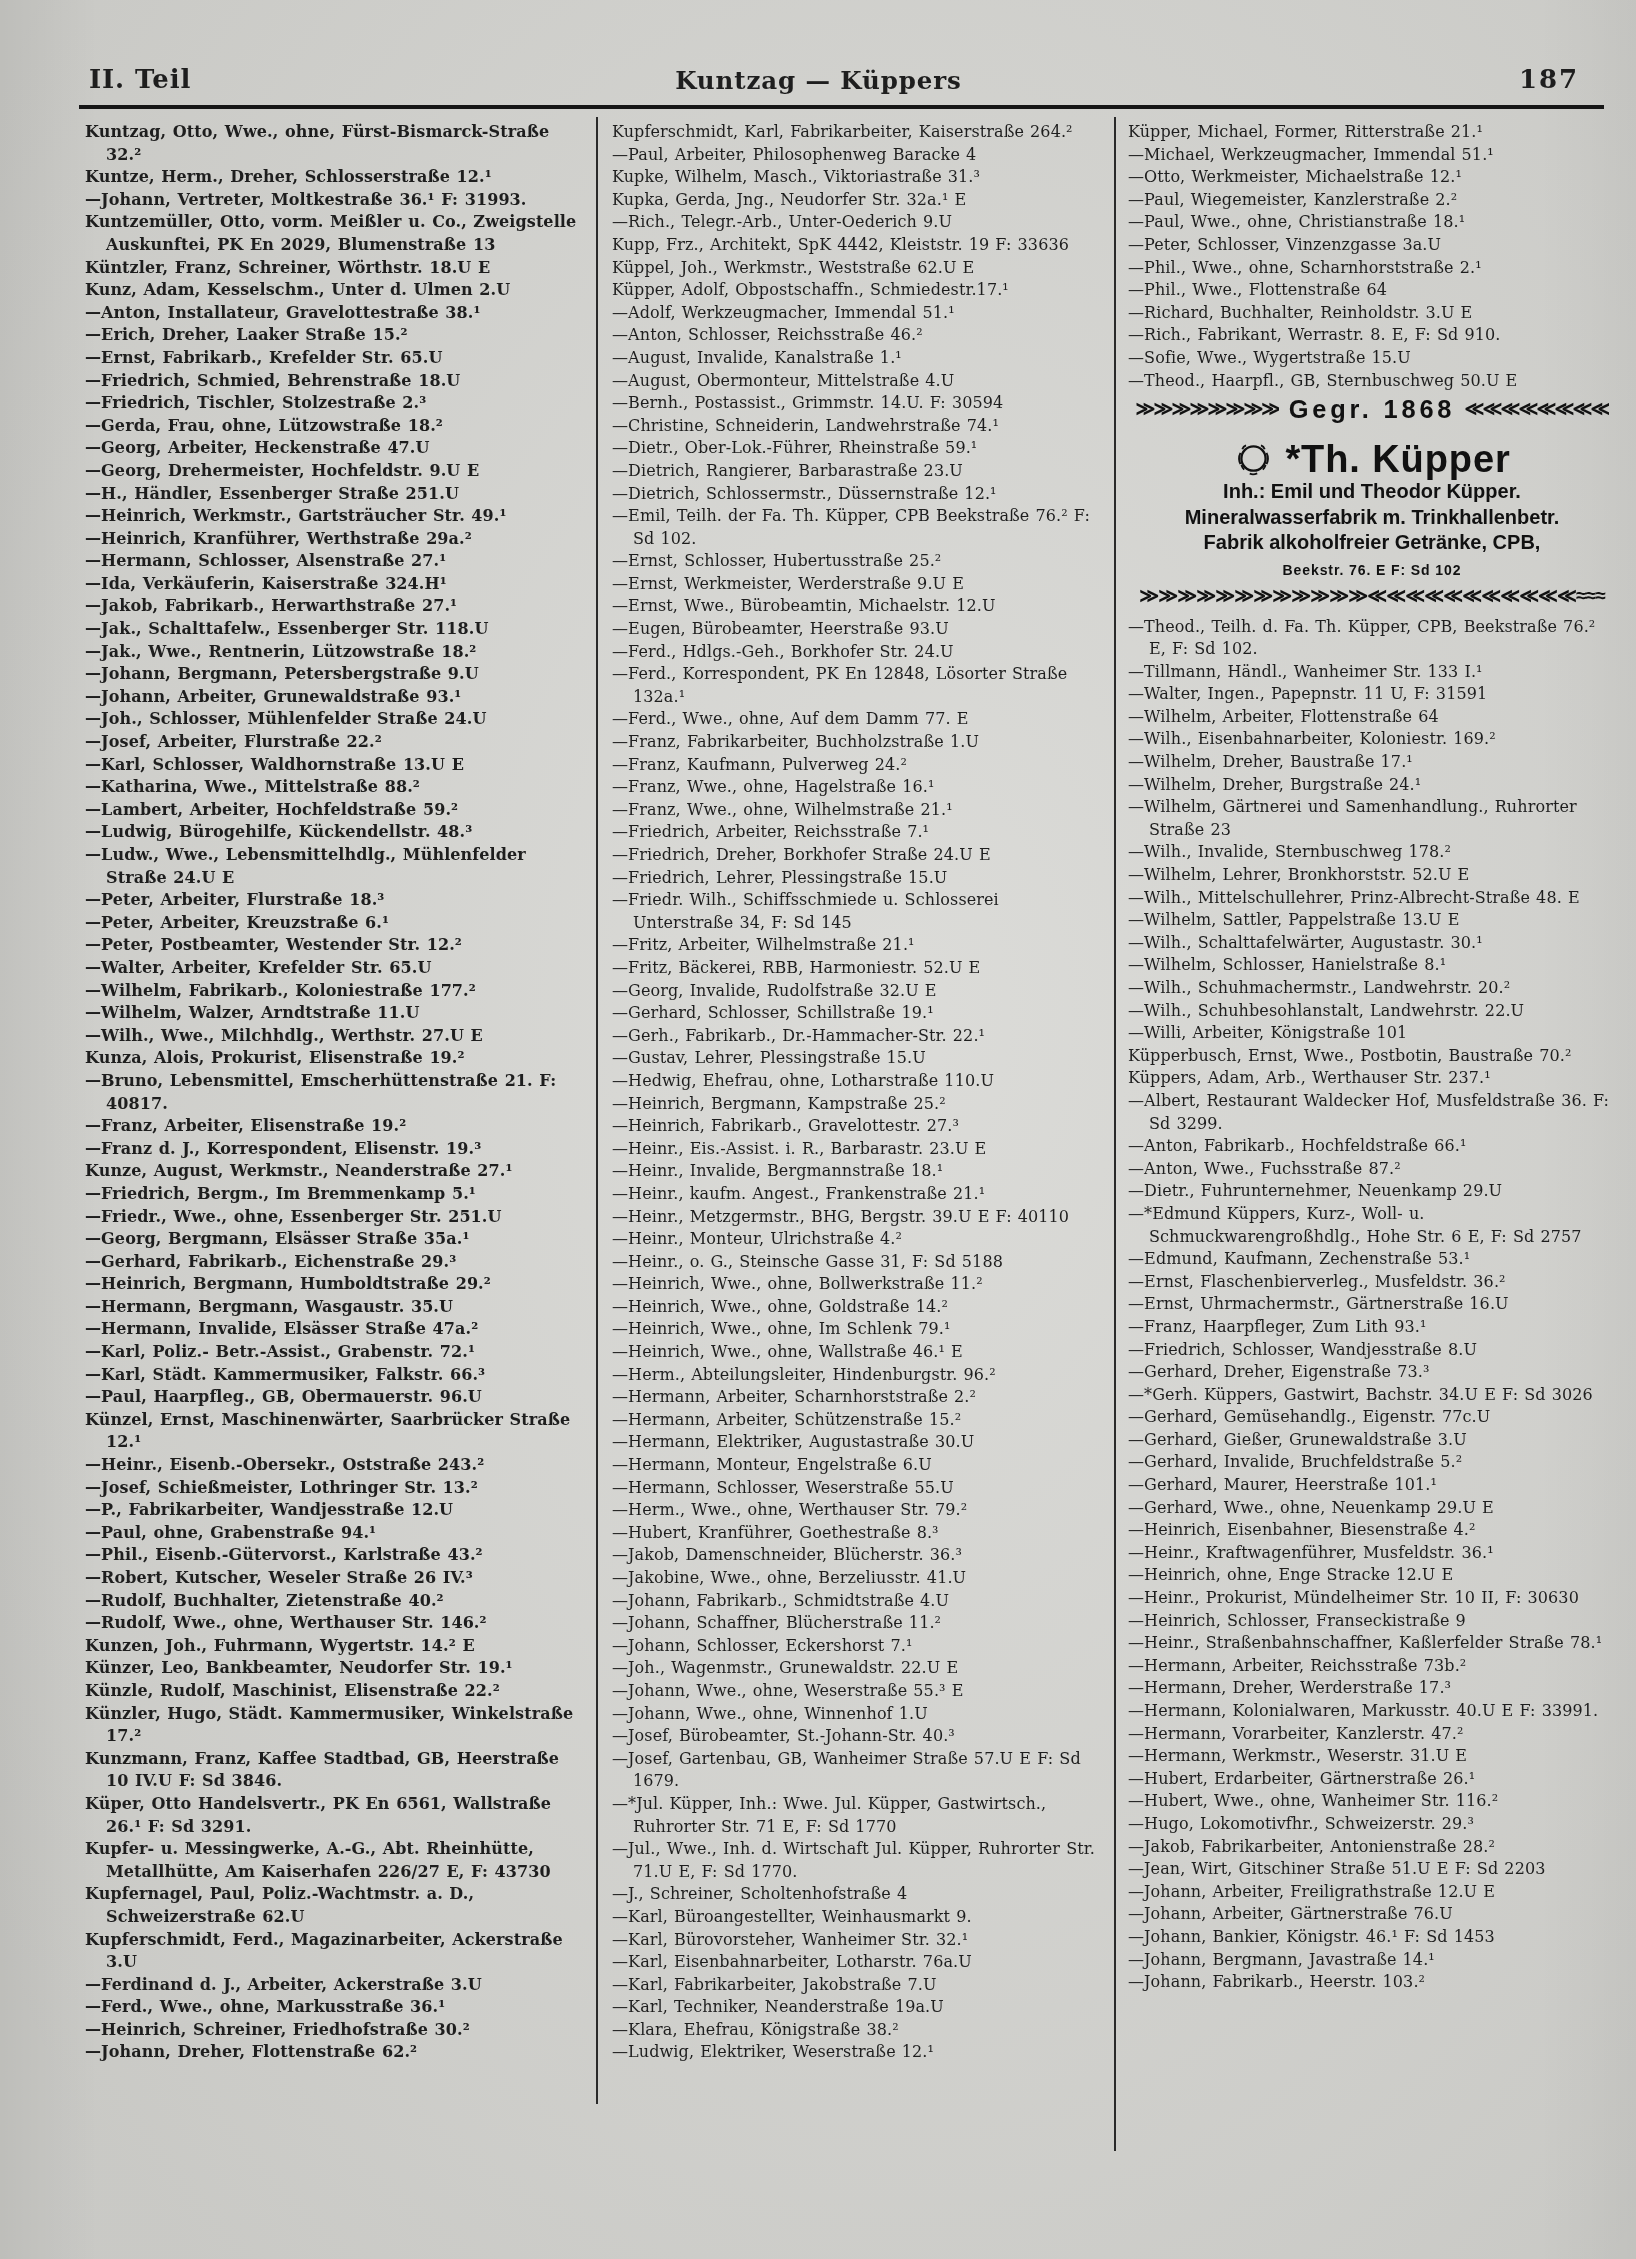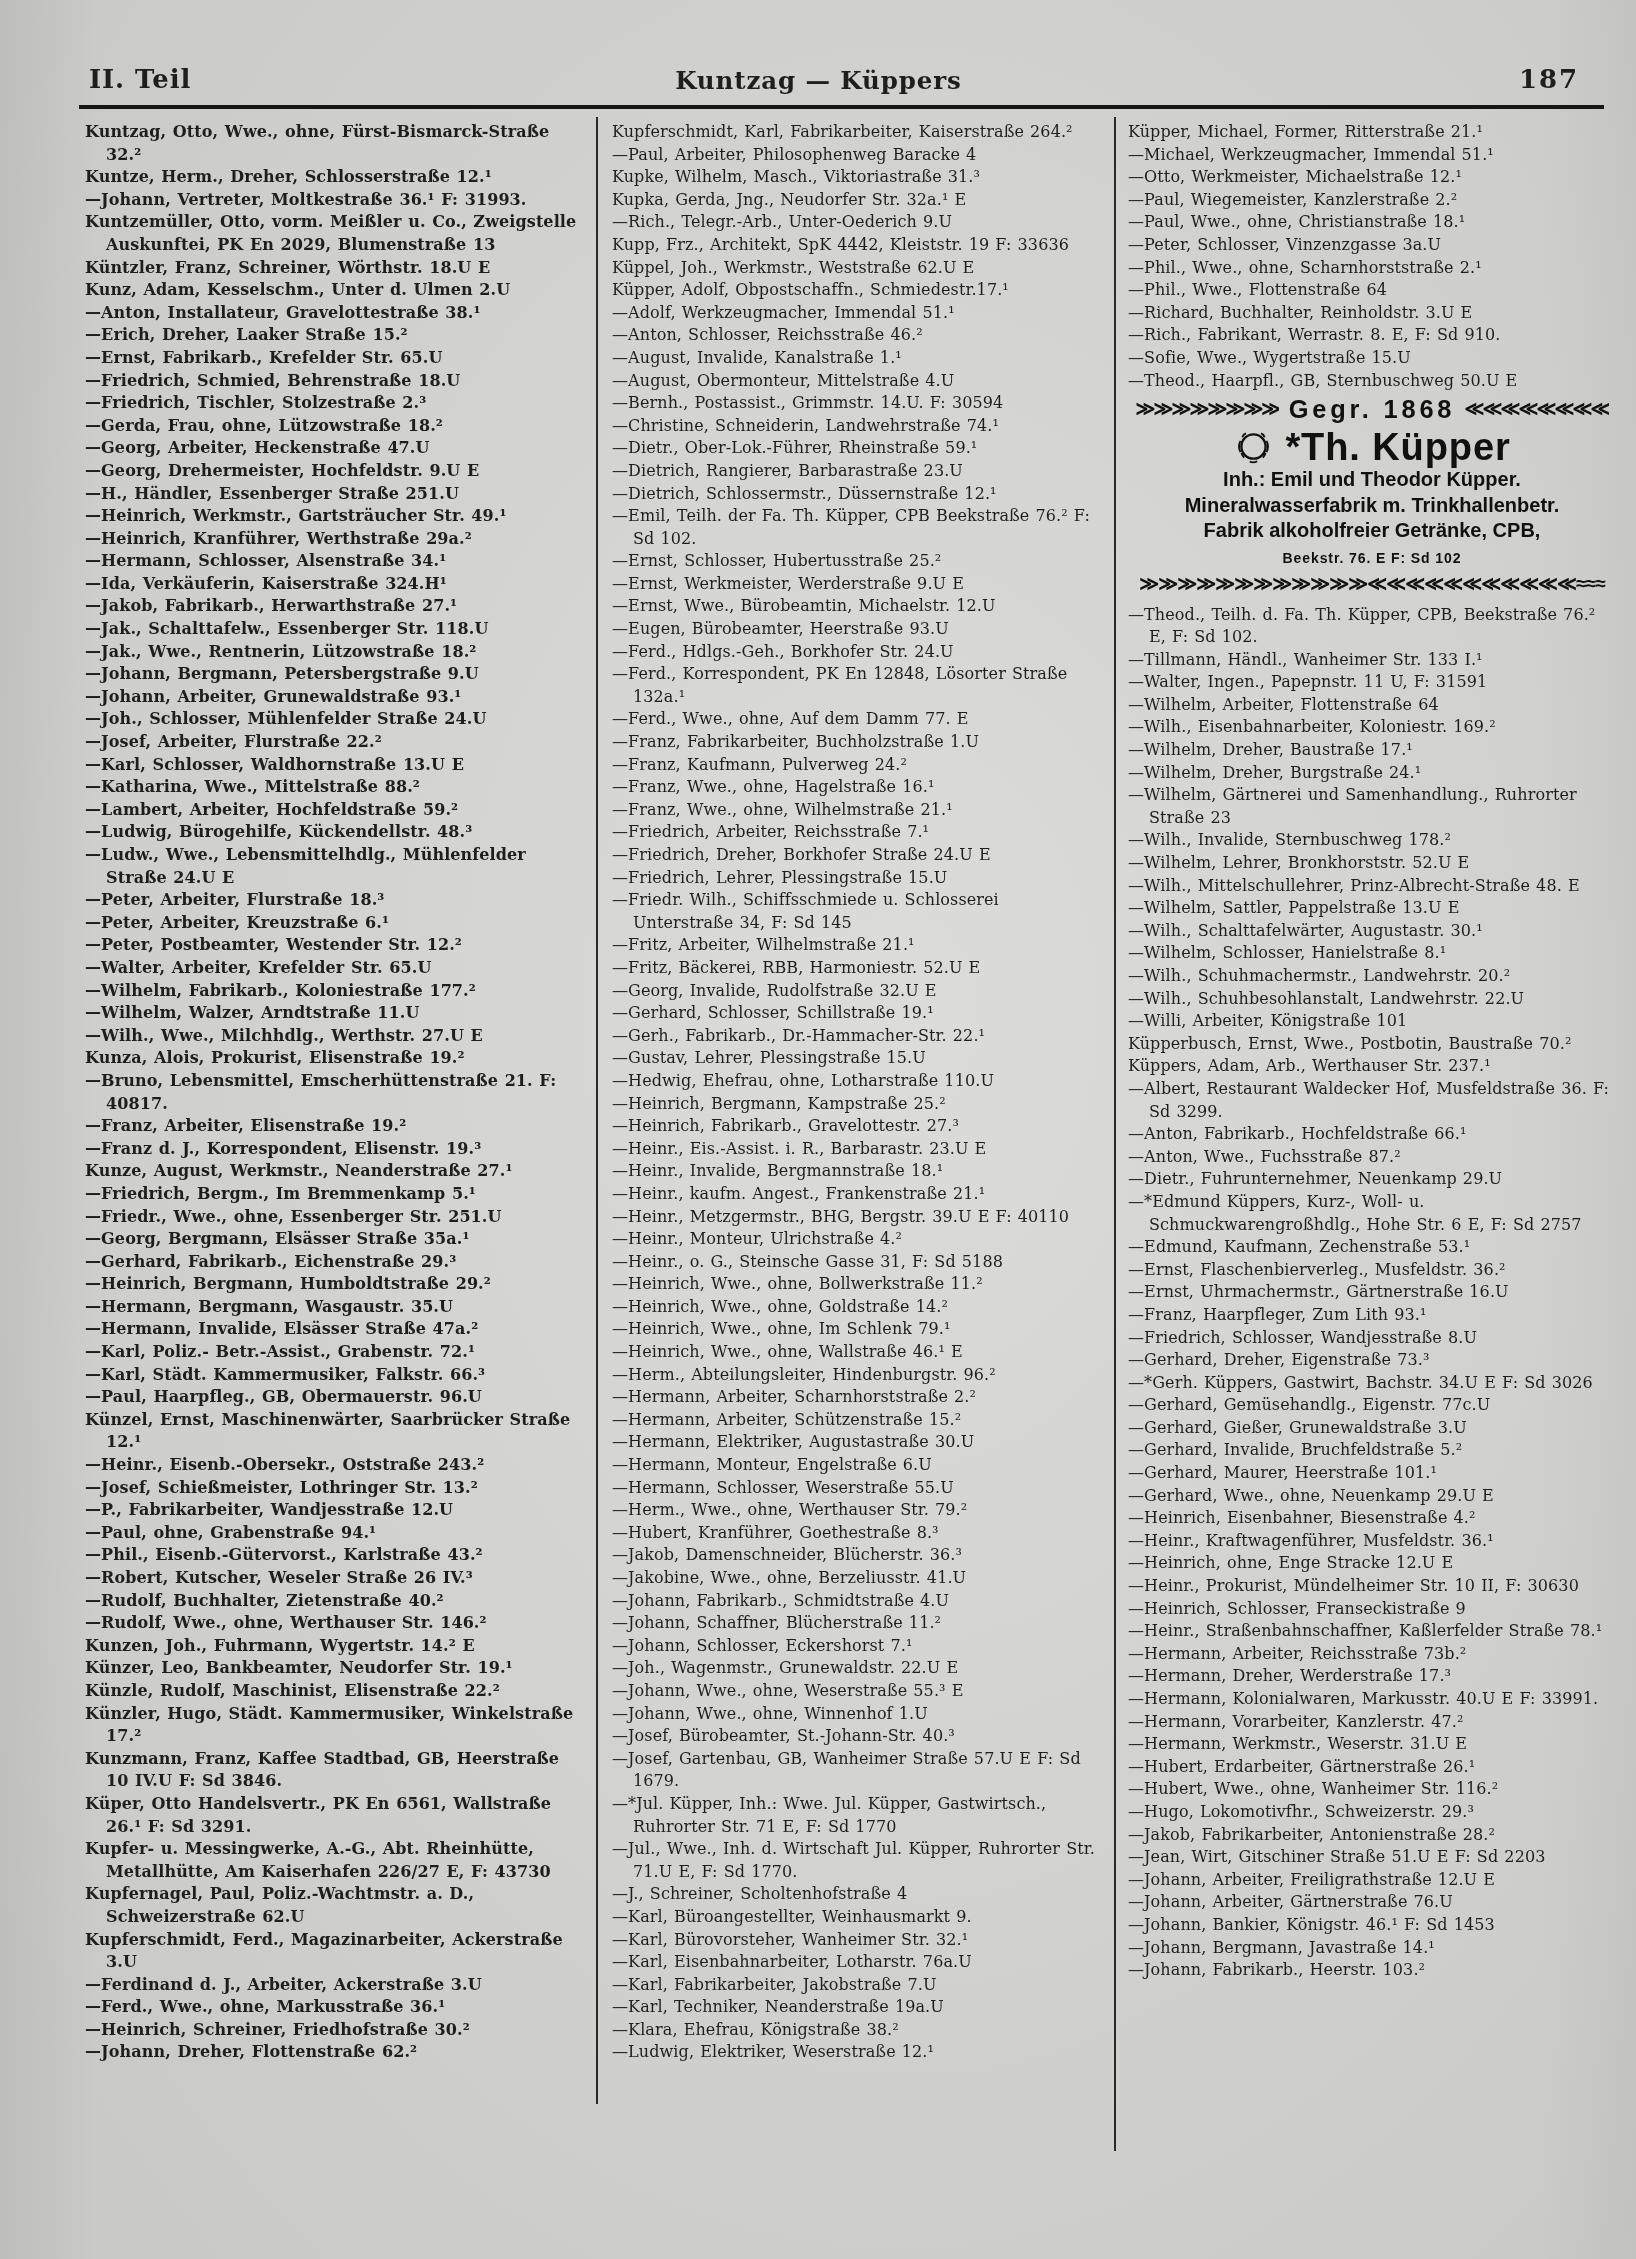--- a/index.html
+++ b/index.html
@@ -33,21 +33,21 @@
   .entry{
     padding-left:21px;text-indent:-21px;
     letter-spacing:0.1px;
     word-spacing:0.9px;
   }
   
   .ad{margin:5.6px 0 7.5px 0;text-align:center;font-family:"Liberation Sans", sans-serif;color:#111;}
   .ad .row-top{display:flex;align-items:center;justify-content:center;gap:9.4px;}
   .ad .ornament{font-size:19px;font-weight:bold;letter-spacing:-1.9px;white-space:nowrap;overflow:hidden;}
   .ad .founded{font-size:25.4px;font-weight:bold;letter-spacing:3.8px;white-space:nowrap;}
-  .ad .name-row{display:flex;align-items:center;justify-content:center;gap:11px;margin-top:6px;}
+  .ad .name-row{display:flex;align-items:center;justify-content:center;gap:11px;margin-top:18px;}
   .ad .name{font-size:38px;font-weight:bold;letter-spacing:0.9px;}
   .ad .line{font-size:20px;font-weight:bold;line-height:25.4px;}
   .ad .line-last{font-size:14px;font-weight:bold;line-height:28px;letter-spacing:0.9px;}
   .ad .row-bottom{font-size:19px;font-weight:bold;letter-spacing:-0.9px;margin-top:1.9px;white-space:nowrap;overflow:hidden;}
   .wreath{display:inline-block;vertical-align:middle;}
 </style>
 </head>
 <body>
 
 <div class="paper-shade"></div>
@@ -73,21 +73,21 @@
     <div class="entry">—Erich, Dreher, Laaker Straße 15.²</div>
     <div class="entry">—Ernst, Fabrikarb., Krefelder Str. 65.U</div>
     <div class="entry">—Friedrich, Schmied, Behrenstraße 18.U</div>
     <div class="entry">—Friedrich, Tischler, Stolzestraße 2.³</div>
     <div class="entry">—Gerda, Frau, ohne, Lützowstraße 18.²</div>
     <div class="entry">—Georg, Arbeiter, Heckenstraße 47.U</div>
     <div class="entry">—Georg, Drehermeister, Hochfeldstr. 9.U E</div>
     <div class="entry">—H., Händler, Essenberger Straße 251.U</div>
     <div class="entry">—Heinrich, Werkmstr., Gartsträucher Str. 49.¹</div>
     <div class="entry">—Heinrich, Kranführer, Werthstraße 29a.²</div>
-    <div class="entry">—Hermann, Schlosser, Alsenstraße 34.¹</div>
+    <div class="entry">—Hermann, Schlosser, Alsenstraße 27.¹</div>
     <div class="entry">—Ida, Verkäuferin, Kaiserstraße 324.H¹</div>
     <div class="entry">—Jakob, Fabrikarb., Herwarthstraße 27.¹</div>
     <div class="entry">—Jak., Schalttafelw., Essenberger Str. 118.U</div>
     <div class="entry">—Jak., Wwe., Rentnerin, Lützowstraße 18.²</div>
     <div class="entry">—Johann, Bergmann, Petersbergstraße 9.U</div>
     <div class="entry">—Johann, Arbeiter, Grunewaldstraße 93.¹</div>
     <div class="entry">—Joh., Schlosser, Mühlenfelder Straße 24.U</div>
     <div class="entry">—Josef, Arbeiter, Flurstraße 22.²</div>
     <div class="entry">—Karl, Schlosser, Waldhornstraße 13.U E</div>
     <div class="entry">—Katharina, Wwe., Mittelstraße 88.²</div>

